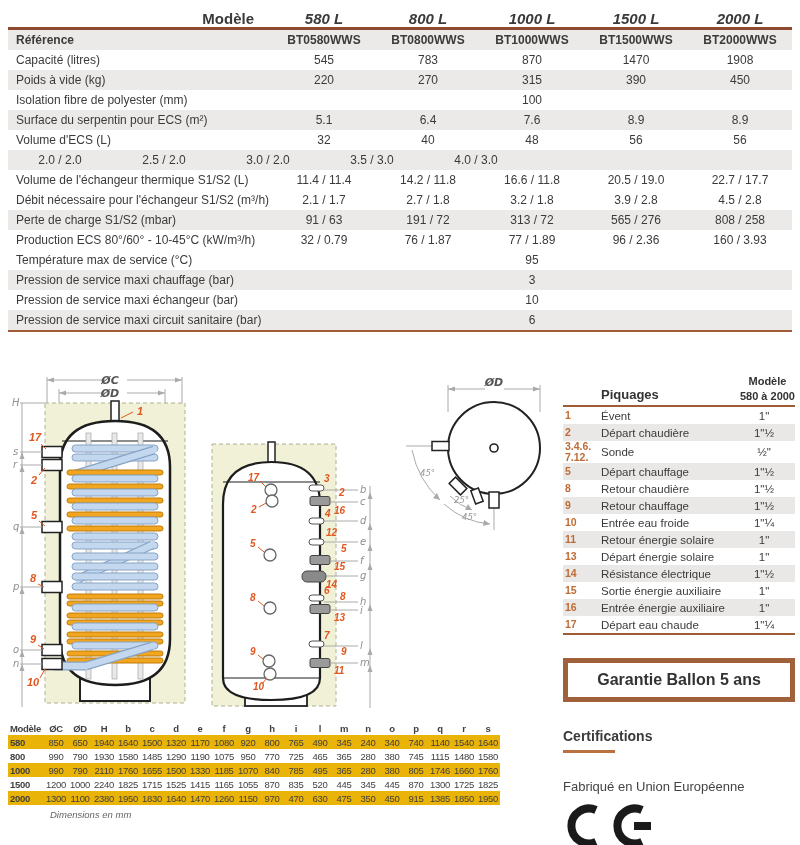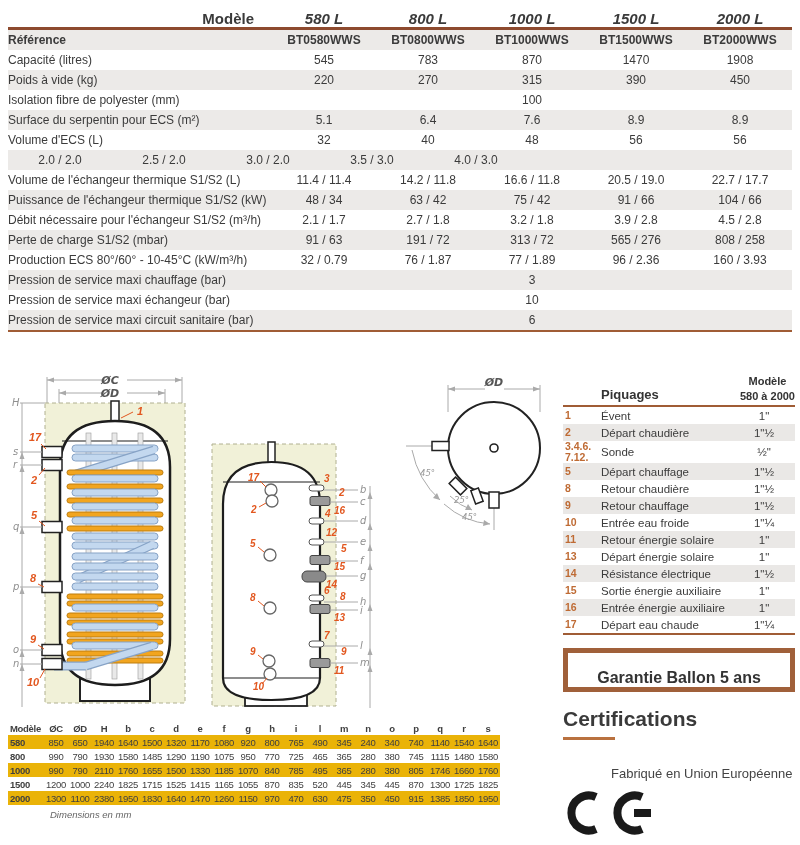--- a/index.html
+++ b/index.html
@@ -9,44 +9,44 @@
 
   
   #spec{left:8px;top:4px;width:784px;}
   .spec-header{display:flex;align-items:flex-end;height:23px;border-bottom:3px solid #8d4a2e;
                font-weight:700;font-size:15px;color:#3a3a3a;}
   .sh-label{width:264px;text-align:right;padding-right:18px;box-sizing:border-box;}
   .sh-col{width:104px;text-align:center;font-style:italic;}
   .spec-body{border-bottom:2px solid #a05c35;}
   .spec-row{display:flex;height:20px;align-items:center;font-size:12px;}
   .spec-row.stripe{background:#eceae8;}
-  .spec-label{width:264px;padding-left:0;box-sizing:border-box;white-space:nowrap;}
+  .spec-label{width:264px;padding-left:8px;box-sizing:border-box;white-space:nowrap;}
   .spec-val{width:104px;text-align:center;}
   .bold{font-weight:700;}
 
   
   #right-col{left:563px;top:374px;width:232px;}
   .pq-head{position:relative;height:31px;border-bottom:2px solid #a05c35;font-weight:700;color:#333;}
   .pq-title{position:absolute;left:38px;bottom:3px;font-size:13px;}
   .pq-model{position:absolute;right:0;top:0;font-size:11px;text-align:center;line-height:1.35;}
   .pq-model span{display:block;}
   .pq-body{border-bottom:2px solid #a05c35;}
   .pq-row{display:flex;align-items:center;min-height:17px;font-size:11.5px;}
   .pq-row.stripe{background:#eae8e6;}
   .pq-num{width:38px;padding-left:2px;color:#bf6b34;font-weight:700;font-size:10.5px;
           white-space:pre-line;line-height:1.05;box-sizing:border-box;}
   .pq-label{flex:1;}
   .pq-size{width:62px;text-align:center;}
 
-  .garantie{margin-top:13px;border:5px solid #a0603a;height:34px;display:flex;
-            align-items:flex-end;justify-content:center;font-weight:700;font-size:16px;color:#333;}
-
-  .cert-title{margin-top:15px;font-size:21px;font-weight:700;color:#3a3a3a;}
+  .garantie{margin-top:23px;border:5px solid #a0603a;height:34px;display:flex;
+            align-items:center;justify-content:center;font-weight:700;font-size:16px;color:#333;}
+
+  .cert-title{margin-top:26px;font-size:14px;font-weight:700;color:#3a3a3a;}
   .cert-underline{width:52px;height:3px;background:#b9713f;margin-top:6px;}
-  .cert-made{margin-top:26px;font-size:13px;color:#444;margin-left:48px;}
+  .cert-made{margin-top:26px;font-size:13px;color:#444;}
   .ce{margin-top:7px;}
 
   
   #dims{left:8px;top:722px;width:492px;font-size:9.5px;color:#3f3f3f;}
   .dims-row{display:flex;height:14px;align-items:center;}
   .dims-row.head{font-weight:700;height:13px;}
   .dims-row.stripe{background:#eab308;}
   .dcell{width:24px;text-align:center;letter-spacing:-0.3px;}
   .dcell.first{width:36px;text-align:left;font-weight:700;padding-left:2px;box-sizing:border-box;}
   .dims-foot{font-style:italic;font-size:9.5px;color:#666;margin-top:4px;padding-left:2px;margin-left:40px;}
@@ -131,28 +131,20 @@
         <div class="spec-val">4.0 / 3.0</div>
       </div>
       <div class="spec-row">
         <div class="spec-label">Volume de l'échangeur thermique S1/S2 (L)</div>
         <div class="spec-val">11.4 / 11.4</div>
         <div class="spec-val">14.2 / 11.8</div>
         <div class="spec-val">16.6 / 11.8</div>
         <div class="spec-val">20.5 / 19.0</div>
         <div class="spec-val">22.7 / 17.7</div>
       </div>
-      <div class="spec-row stripe">
-        <div class="spec-label">Puissance de l'échangeur thermique S1/S2 (kW)</div>
-        <div class="spec-val">48 / 34</div>
-        <div class="spec-val">63 / 42</div>
-        <div class="spec-val">75 / 42</div>
-        <div class="spec-val">91 / 66</div>
-        <div class="spec-val">104 / 66</div>
-      </div>
       <div class="spec-row">
         <div class="spec-label">Débit nécessaire pour l'échangeur S1/S2 (m³/h)</div>
         <div class="spec-val">2.1 / 1.7</div>
         <div class="spec-val">2.7 / 1.8</div>
         <div class="spec-val">3.2 / 1.8</div>
         <div class="spec-val">3.9 / 2.8</div>
         <div class="spec-val">4.5 / 2.8</div>
       </div>
       <div class="spec-row stripe">
         <div class="spec-label">Perte de charge S1/S2 (mbar)</div>
@@ -162,20 +154,28 @@
         <div class="spec-val">565 / 276</div>
         <div class="spec-val">808 / 258</div>
       </div>
       <div class="spec-row">
         <div class="spec-label">Production ECS 80°/60° - 10-45°C (kW/m³/h)</div>
         <div class="spec-val">32 / 0.79</div>
         <div class="spec-val">76 / 1.87</div>
         <div class="spec-val">77 / 1.89</div>
         <div class="spec-val">96 / 2.36</div>
         <div class="spec-val">160 / 3.93</div>
+      </div>
+      <div class="spec-row">
+        <div class="spec-label">Température max de service (°C)</div>
+        <div class="spec-val"></div>
+        <div class="spec-val"></div>
+        <div class="spec-val">95</div>
+        <div class="spec-val"></div>
+        <div class="spec-val"></div>
       </div>
       <div class="spec-row stripe">
         <div class="spec-label">Pression de service maxi chauffage (bar)</div>
         <div class="spec-val"></div>
         <div class="spec-val"></div>
         <div class="spec-val">3</div>
         <div class="spec-val"></div>
         <div class="spec-val"></div>
       </div>
       <div class="spec-row">

